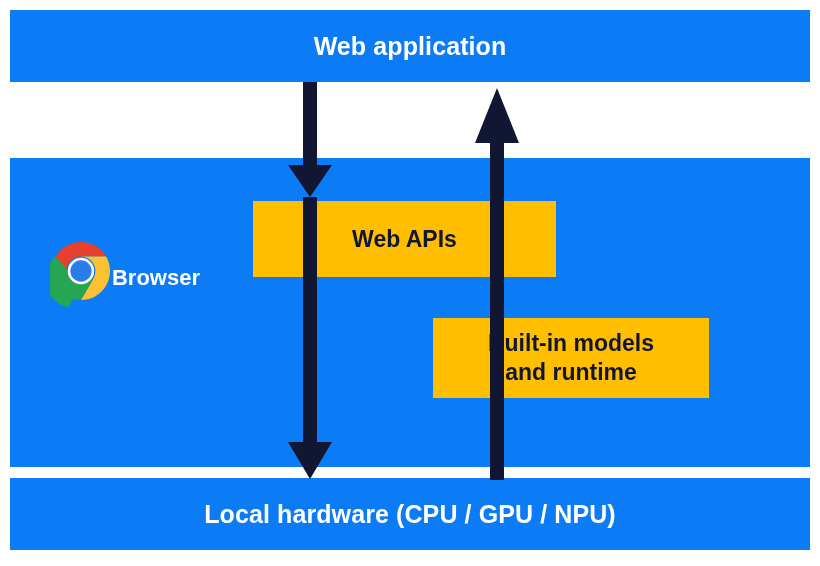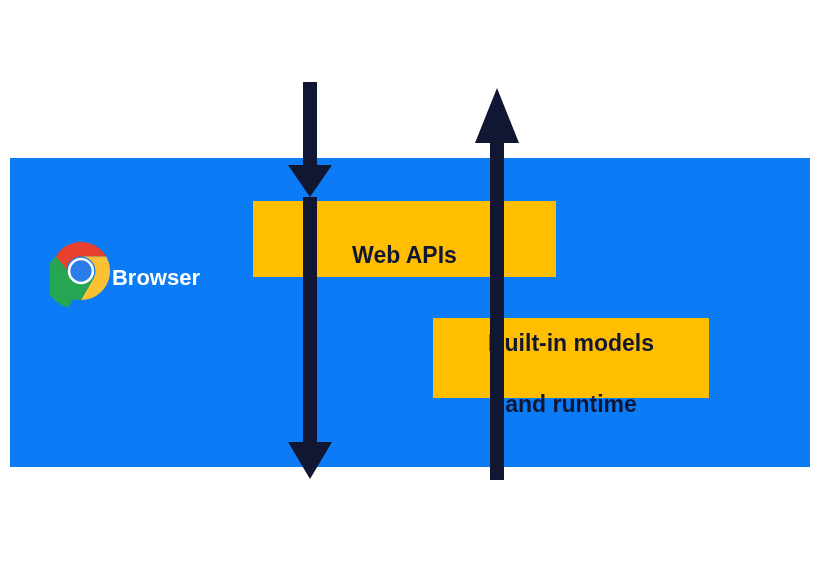--- a/index.html
+++ b/index.html
@@ -118,27 +118,30 @@
     top: 201px;
     width: 303px;
     height: 76px;
   }
   #box-builtin {
     left: 433px;
     top: 318px;
     width: 276px;
     height: 80px;
   }
-  .box-line { display: block; margin-top: 32px; }
+  .box-line { display: block; }
 </style>
 </head>
 <body>
 
 <div id="diagram">
 
+  <div class="band" id="band-top">
+    <span class="band-title">Web application</span>
+  </div>
 
 
 
   <div class="band" id="band-middle">
   </div>
 
   <div id="browser-block">
     <svg id="chrome-logo" viewBox="0 0 192 192" aria-hidden="true">
 
       <path d="M96 6a90 90 0 0 1 77.94 45H96a45 45 0 0 0-38.97 67.5L18.06 51A90 90 0 0 1 96 6z" fill="#e8402f"></path>
@@ -159,20 +162,23 @@
     <span class="box-line">Web APIs</span>
   </div>
 
   <div class="yellow-box" id="box-builtin">
     <span>
       <span class="box-line">Built-in models</span>
       <span class="box-line">and runtime</span>
     </span>
   </div>
 
+  <div class="band" id="band-bottom">
+    <span class="band-title">Local hardware (CPU / GPU / NPU)</span>
+  </div>
 
   <svg id="arrow-layer" viewBox="0 0 820 566" aria-hidden="true">
 
     <g>
       <rect x="303" y="82" width="14" height="88" fill="#111733"></rect>
       <polygon points="288,165 332,165 310,197" fill="#111733"></polygon>
       <rect x="303" y="197" width="14" height="245" fill="#111733"></rect>
       <polygon points="288,442 332,442 310,479" fill="#111733"></polygon>
     </g>
 

